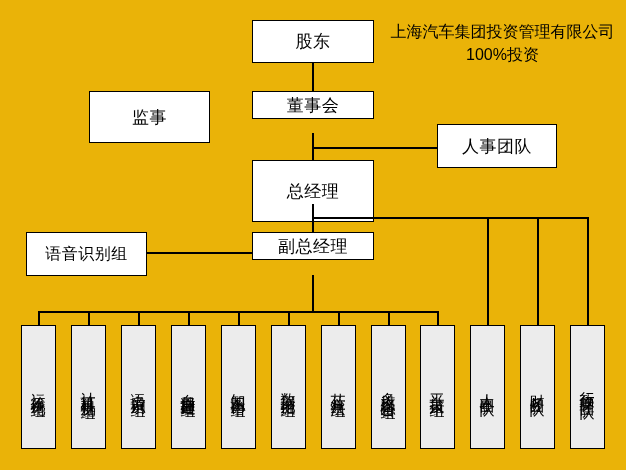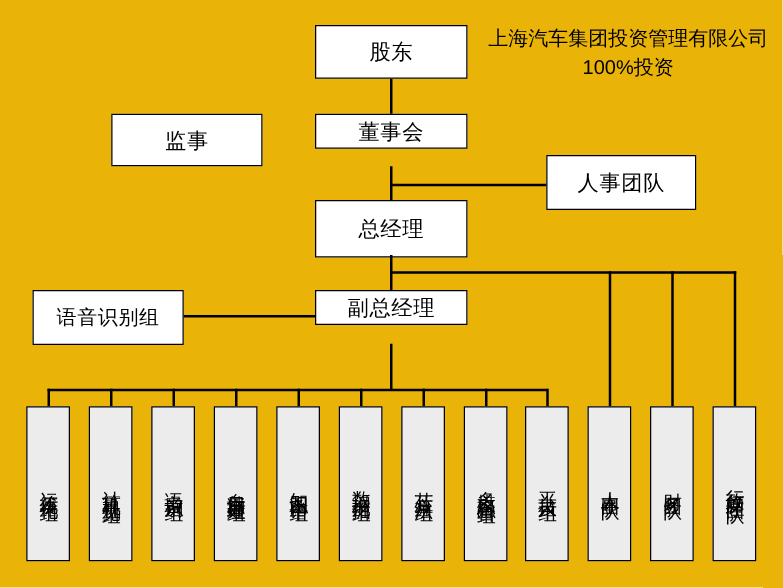--- a/index.html
+++ b/index.html
@@ -36,24 +36,24 @@
 <body>
 
 <div class="canvas">
 
   <div class="annotation">
     <div>上海汽车集团投资管理有限公司</div>
     <div>100%投资</div>
   </div>
 
   <div class="node" style="left:252px; top:20px;  width:122px; height:43px;">股东</div>
-  <div class="node" style="left:89px;  top:91px;  width:121px; height:42px;">监事</div>
+  <div class="node" style="left:89px;  top:91px;  width:121px; height:52px;">监事</div>
   <div class="node" style="left:252px; top:91px;  width:122px; height:28px;">董事会</div>
   <div class="node" style="left:437px; top:124px; width:120px; height:44px;">人事团队</div>
-  <div class="node" style="left:252px; top:160px; width:122px; height:46px;">总经理</div>
+  <div class="node" style="left:252px; top:160px; width:122px; height:62px;">总经理</div>
   <div class="node" style="left:26px;  top:232px; width:121px; height:44px; font-size:16px;">语音识别组</div>
   <div class="node" style="left:252px; top:232px; width:122px; height:28px;">副总经理</div>
 
   <div class="line v" style="left:312px; top:63px;  height:28px;"></div>
   <div class="line v" style="left:312px; top:133px; height:27px;"></div>
   <div class="line h" style="left:312px; top:147px; width:125px;"></div>
   <div class="line v" style="left:312px; top:204px; height:28px;"></div>
   <div class="line h" style="left:312px; top:217px; width:277px;"></div>
   <div class="line v" style="left:487px; top:217px; height:108px;"></div>
   <div class="line v" style="left:537px; top:217px; height:108px;"></div>

